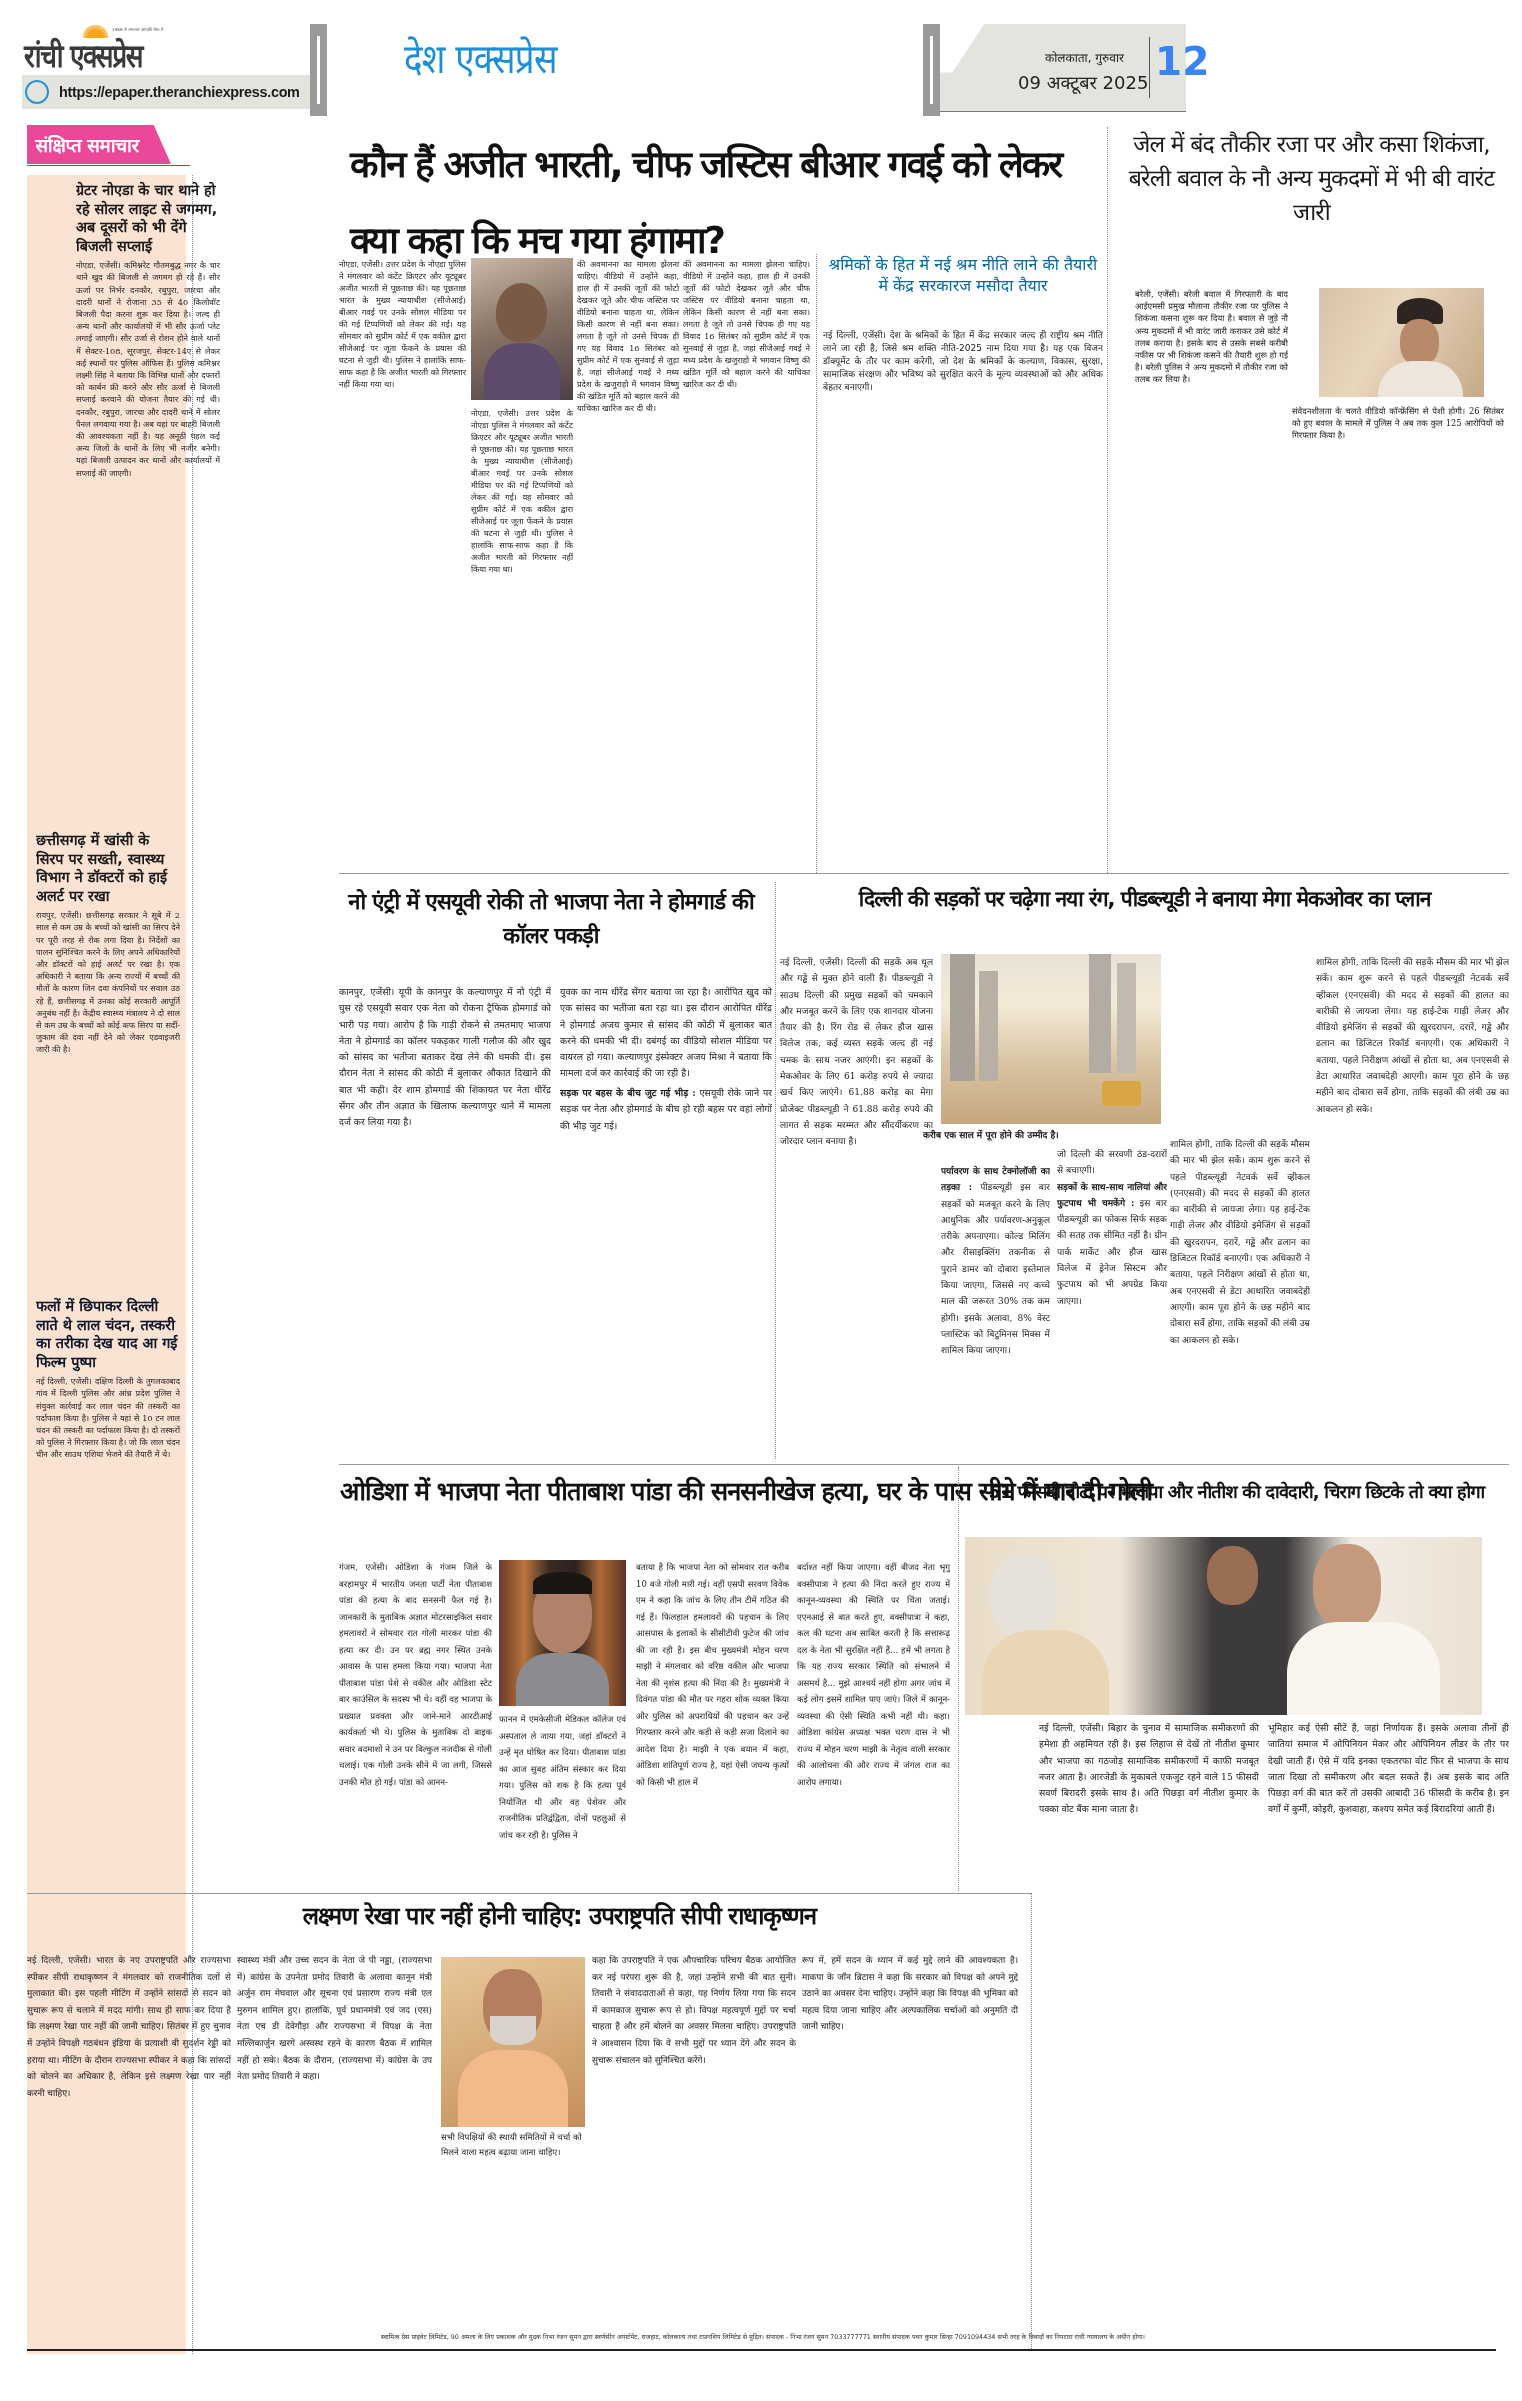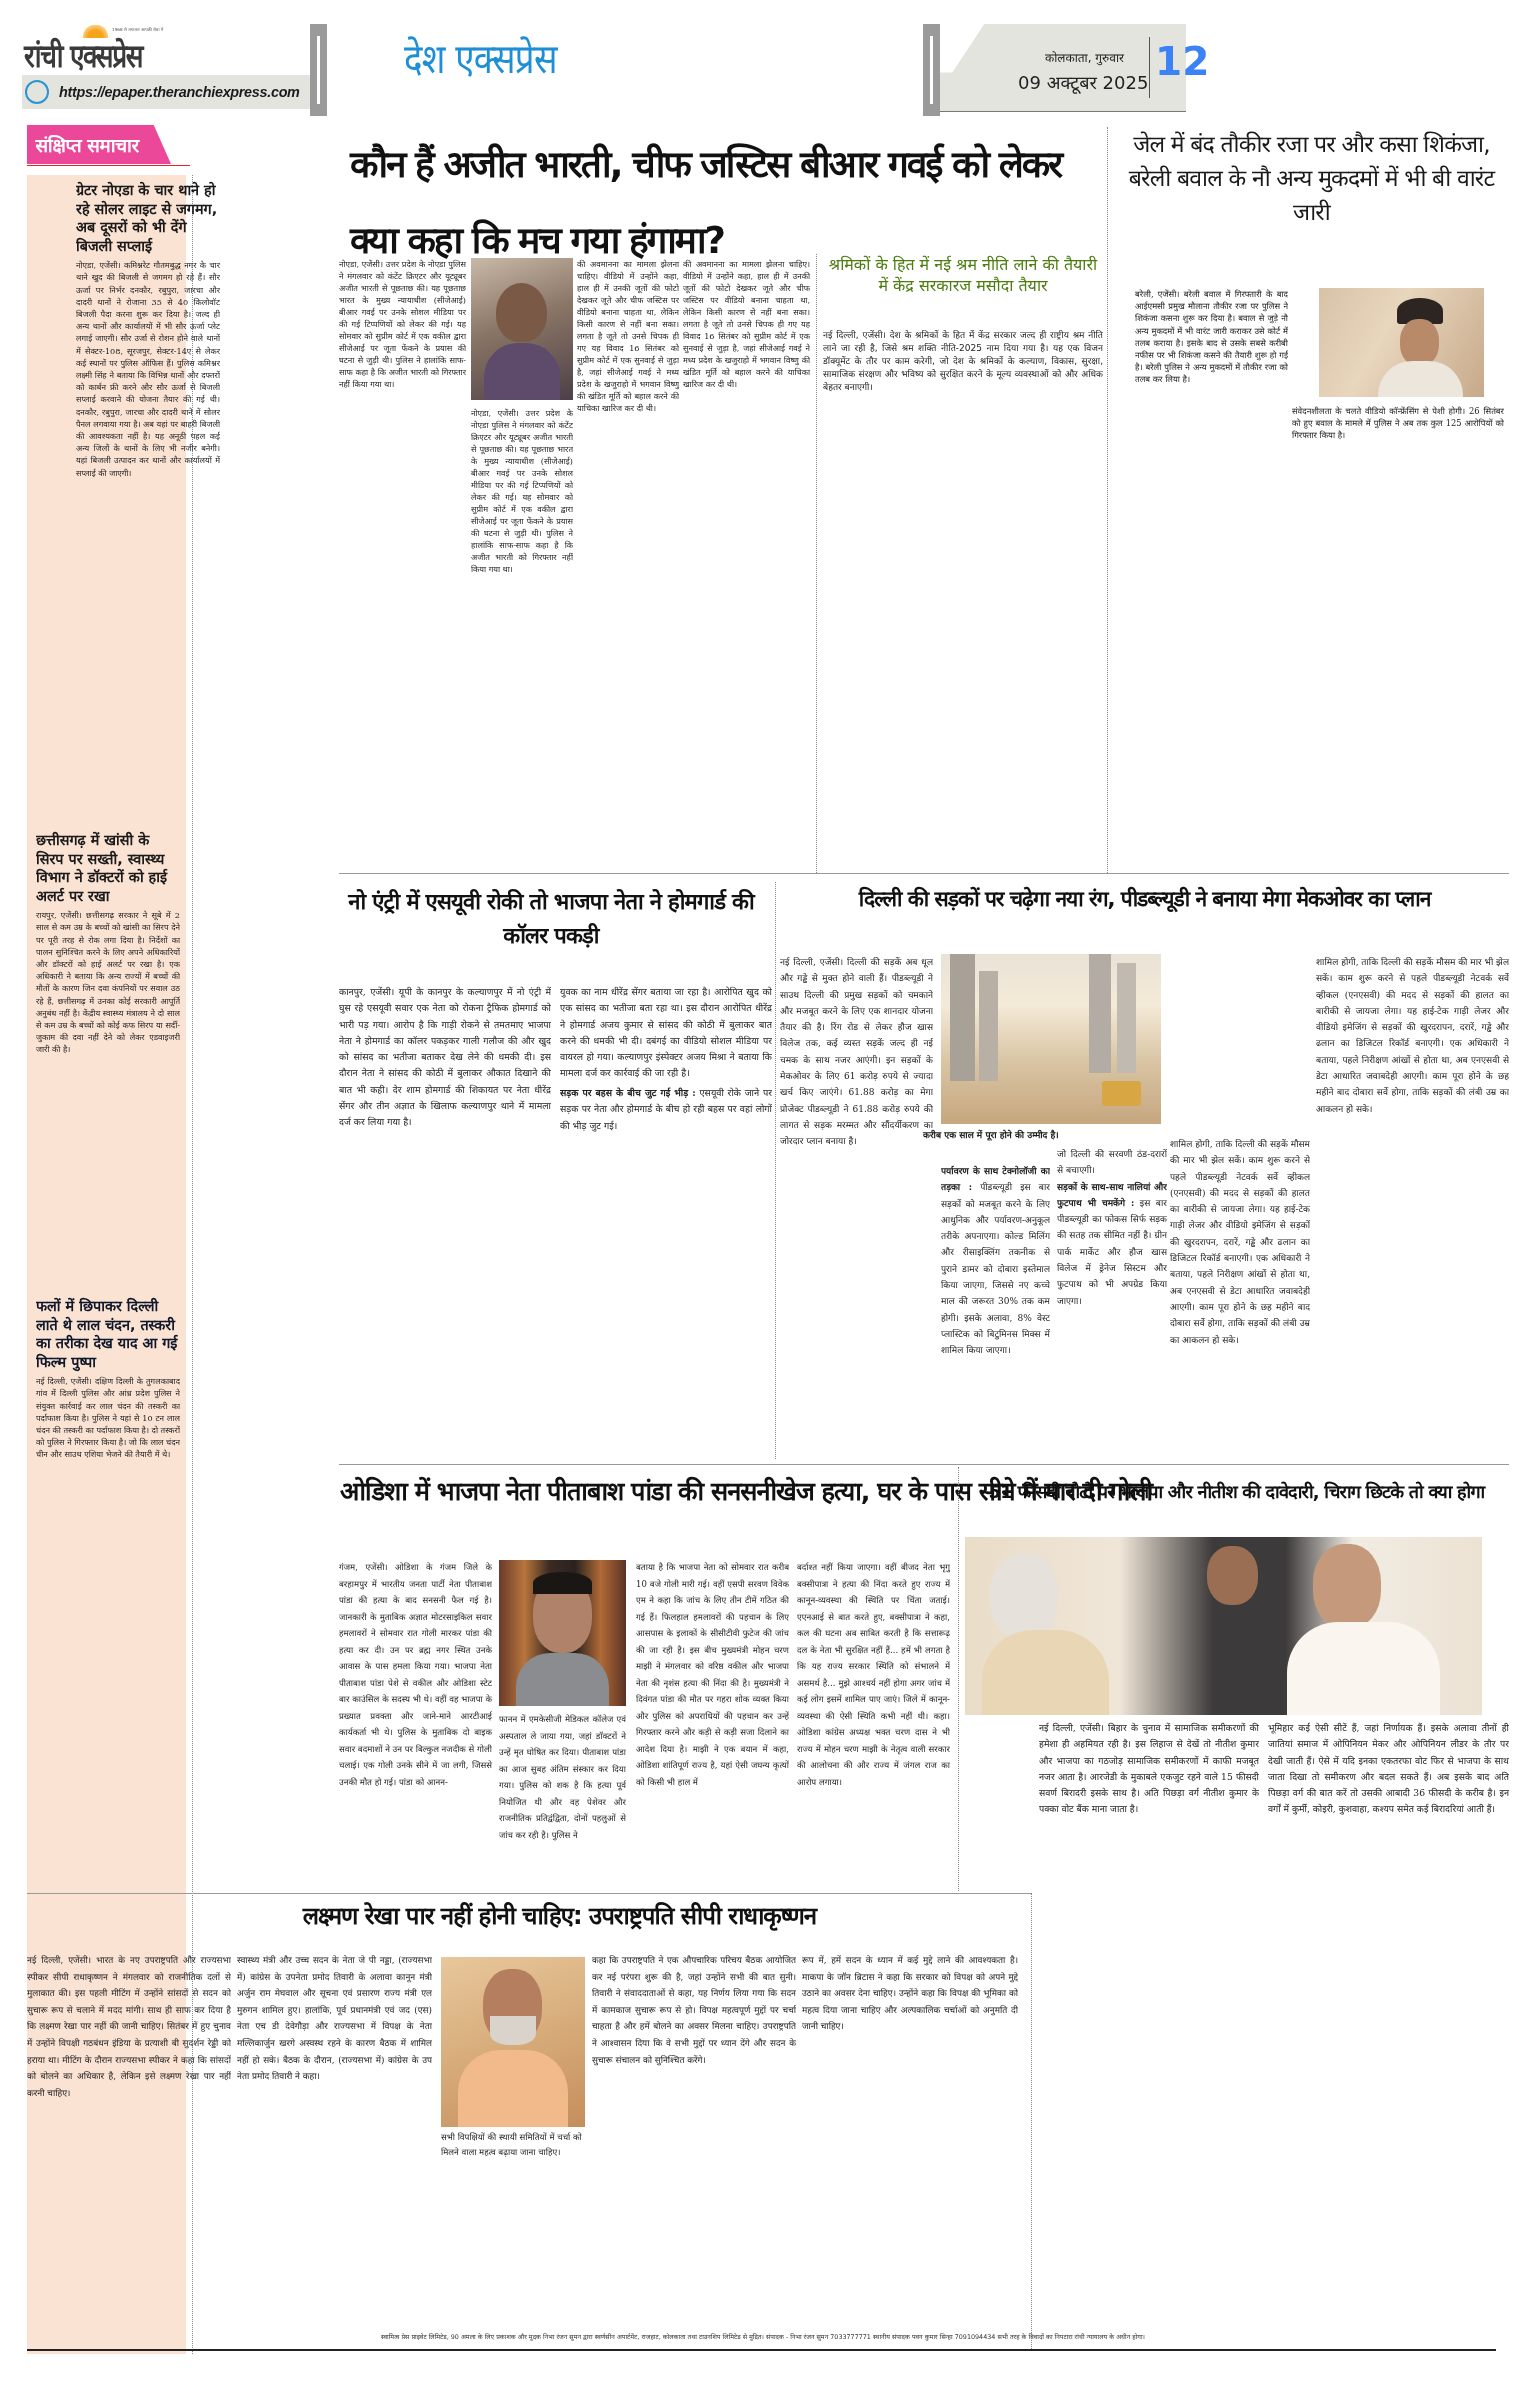--- a/index.html
+++ b/index.html
@@ -16,21 +16,21 @@
 </style>
 </head>
 <body>
 
 <div>
   <div class="abs" style="left:24px;top:24px;width:157px;height:47px;">
     <div class="abs" style="left:59px;top:0px;width:25.4px;height:13.6px;border-radius:25.4px 25.4px 0 0;background:radial-gradient(circle at 50% 100%, #f7a21b 40%, #fbd28a 70%, transparent 72%);"></div>
     <div class="abs" style="left:88px;top:3.4px;font-size:4.2px;color:#555;white-space:nowrap;">1968 से लगातार आपकी सेवा में</div>
     <div class="abs cond-head" style="left:0;top:8.5px;font-size:32px;color:#3a3a3a;letter-spacing:-1.7px;white-space:nowrap;transform:scaleX(.82);">रांची एक्सप्रेस</div>
   </div>
-  <div class="abs" style="left:22px;top:75px;width:288px;height:34px;background:#e4e4df;font-style:italic;">
+  <div class="abs" style="left:22px;top:75px;width:288px;height:34px;background:#e4e4df;">
     <div class="abs" style="left:3.4px;top:5.1px;width:24px;height:24px;border-radius:50%;border:2.5px double #2a95d3;"></div>
     <a class="abs" style="left:37px;top:8.5px;font-family:'Liberation Sans',sans-serif;font-weight:bold;font-size:14.4px;color:#1b1b1b;text-decoration:none;white-space:nowrap;letter-spacing:-0.3px;">https://epaper.theranchiexpress.com</a>
   </div>
   <div class="abs" style="left:310px;top:24px;width:17px;height:92px;background:#9a9a9a;">
     <div class="abs" style="left:6.8px;top:12px;width:3.4px;height:68px;background:#fff;"></div>
   </div>
   <div class="abs cond-head" style="left:404px;top:29px;font-size:41px;color:#1e8fd6;letter-spacing:-0.8px;white-space:nowrap;transform:scaleX(.85);font-weight:normal;">देश एक्सप्रेस</div>
   <div class="abs" style="left:923px;top:24px;width:17px;height:92px;background:#9a9a9a;">
     <div class="abs" style="left:6.8px;top:12px;width:3.4px;height:68px;background:#fff;"></div>
   </div>
@@ -74,21 +74,21 @@
     <div class="abs" style="left:12.7px;top:85px;width:76px;height:59px;border-radius:34px 34px 0 0;background:#5e4a6a;"></div>
   </div>
   <div class="col body-text" style="left:471px;top:407px;width:102px;height:462px;font-size:8.1px;line-height:12px;">नोएडा, एजेंसी। उत्तर प्रदेश के नोएडा पुलिस ने मंगलवार को कंटेंट क्रिएटर और यूट्यूबर अजीत भारती से पूछताछ की। यह पूछताछ भारत के मुख्य न्यायाधीश (सीजेआई) बीआर गवई पर उनके सोशल मीडिया पर की गई टिप्पणियों को लेकर की गई। यह सोमवार को सुप्रीम कोर्ट में एक वकील द्वारा सीजेआई पर जूता फेंकने के प्रयास की घटना से जुड़ी थी। पुलिस ने हालांकि साफ-साफ कहा है कि अजीत भारती को गिरफ्तार नहीं किया गया था।</div>
   <div class="col body-text" style="left:577px;top:258px;width:102px;height:611px;font-size:8.1px;line-height:12px;">की अवमानना का मामला झेलना चाहिए। वीडियो में उन्होंने कहा, हाल ही में उनकी जूतों की फोटो देखकर जूते और चीफ जस्टिस पर वीडियो बनाना चाहता था, लेकिन किसी कारण से नहीं बना सका। लगता है जूते तो उनसे चिपक ही गए यह विवाद 16 सितंबर को सुप्रीम कोर्ट में एक सुनवाई से जुड़ा है, जहां सीजेआई गवई ने मध्य प्रदेश के खजुराहो में भगवान विष्णु की खंडित मूर्ति को बहाल करने की याचिका खारिज कर दी थी।</div>
   <div class="col body-text" style="left:683px;top:258px;width:127px;height:611px;font-size:8.1px;line-height:12px;">की अवमानना का मामला झेलना चाहिए। वीडियो में उन्होंने कहा, हाल ही में उनकी जूतों की फोटो देखकर जूते और चीफ जस्टिस पर वीडियो बनाना चाहता था, लेकिन किसी कारण से नहीं बना सका। लगता है जूते तो उनसे चिपक ही गए यह विवाद 16 सितंबर को सुप्रीम कोर्ट में एक सुनवाई से जुड़ा है, जहां सीजेआई गवई ने मध्य प्रदेश के खजुराहो में भगवान विष्णु की खंडित मूर्ति को बहाल करने की याचिका खारिज कर दी थी।</div>
 </div>
 
 <div class="vrule" style="left:816px;top:254px;height:619px;"></div>
 
 <div>
-  <div class="abs" style="left:823px;top:254px;width:280px;font-family:'DejaVu Sans',sans-serif;font-size:16px;line-height:21px;text-align:center;color:#4d7c0f;">श्रमिकों के हित में नई श्रम नीति लाने की तैयारी में केंद्र सरकारज मसौदा तैयार</div>
+  <div class="abs" style="left:823px;top:254px;width:280px;font-family:'DejaVu Sans',sans-serif;font-size:16px;line-height:21px;text-align:center;color:#0369a1;">श्रमिकों के हित में नई श्रम नीति लाने की तैयारी में केंद्र सरकारज मसौदा तैयार</div>
   <div class="col body-text" style="left:823px;top:329px;width:280px;height:543px;font-size:9px;line-height:13px;font-family:'DejaVu Sans',sans-serif;">नई दिल्ली, एजेंसी। देश के श्रमिकों के हित में केंद्र सरकार जल्द ही राष्ट्रीय श्रम नीति लाने जा रही है, जिसे श्रम शक्ति नीति-2025 नाम दिया गया है। यह एक विजन डॉक्यूमेंट के तौर पर काम करेगी, जो देश के श्रमिकों के कल्याण, विकास, सुरक्षा, सामाजिक संरक्षण और भविष्य को सुरक्षित करने के मूल्य व्यवस्थाओं को और अधिक बेहतर बनाएगी।</div>
 </div>
 
 <div class="vrule" style="left:1107px;top:127px;height:746px;"></div>
 
 <div>
   <div class="abs" style="left:1114px;top:127px;width:395px;font-family:'DejaVu Sans',sans-serif;font-size:23px;line-height:34px;text-align:center;color:#1a1a1a;letter-spacing:-0.8px;">जेल में बंद तौकीर रजा पर और कसा शिकंजा, बरेली बवाल के नौ अन्य मुकदमों में भी बी वारंट जारी</div>
   <div class="col body-text" style="left:1135px;top:288px;width:153px;height:581px;font-size:8.3px;line-height:12.2px;">बरेली, एजेंसी। बरेली बवाल में गिरफ्तारी के बाद आईएमसी प्रमुख मौलाना तौकीर रजा पर पुलिस ने शिकंजा कसना शुरू कर दिया है। बवाल से जुड़े नौ अन्य मुकदमों में भी वारंट जारी कराकर उसे कोर्ट में तलब कराया है। इसके बाद से उसके सबसे करीबी नफीस पर भी शिकंजा कसने की तैयारी शुरू हो गई है। बरेली पुलिस ने अन्य मुकदमों में तौकीर रजा को तलब कर लिया है।</div>
   <div class="img-ph" style="left:1319px;top:288px;width:165px;height:109px;background:linear-gradient(120deg,#d7c2a7 0%,#e8d6bd 40%,#c7a98a 100%);">
     <div class="abs" style="left:78px;top:10.2px;width:46px;height:25.4px;border-radius:50% 50% 10% 10%;background:#2c2522;"></div>

